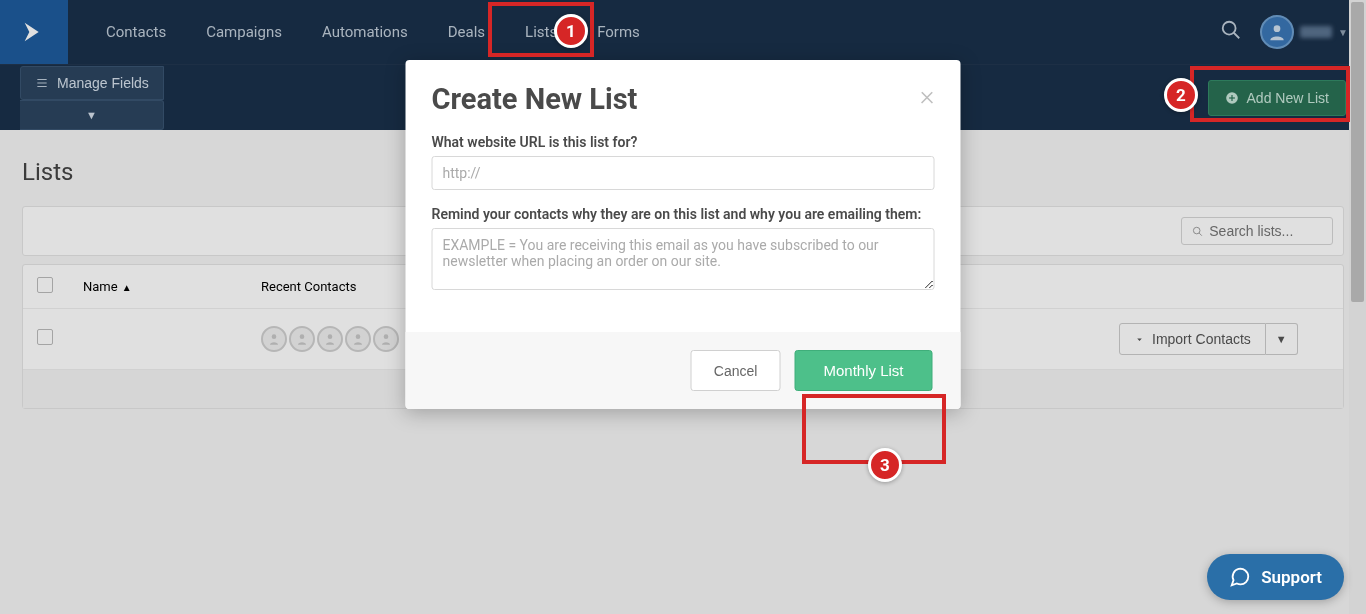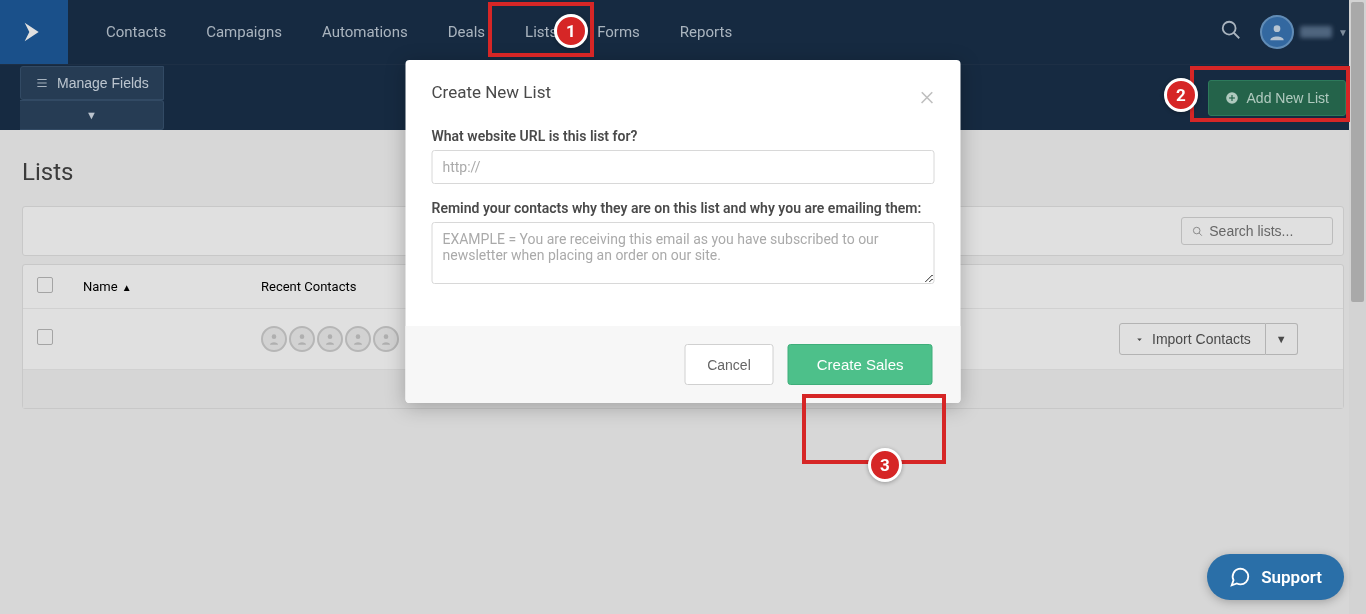--- a/index.html
+++ b/index.html
@@ -56,21 +56,21 @@
 .import-btn svg { width: 11px; height: 11px; fill: #555; }
 .import-caret { border: 1px solid #ccc; border-left: none; background: #fff; padding: 7px 10px; border-radius: 0 3px 3px 0; cursor: pointer; font-size: 11px; color: #555; }
 .tfoot { height: 38px; background: #f4f4f4; }
 
 
 .overlay { position: absolute; top: 0; left: 0; right: 0; bottom: 0; background: rgba(0,0,0,0.12); }
 
 
 .modal { position: absolute; top: 60px; left: 50%; transform: translateX(-50%); width: 555px; background: #fff; border-radius: 4px; box-shadow: 0 4px 20px rgba(0,0,0,0.25); }
 .modal-header { padding: 22px 26px 8px; display: flex; justify-content: space-between; align-items: flex-start; }
-.modal-title { font-size: 17px; font-weight: 400; color: #4a4a4a; }
+.modal-title { font-size: 29px; font-weight: 700; color: #4a4a4a; }
 .modal-close { font-size: 28px; color: #bfbfbf; cursor: pointer; line-height: 1; font-weight: 300; }
 .modal-body { padding: 10px 26px 22px; }
 .form-row { margin-bottom: 16px; }
 .label-row { display: flex; justify-content: space-between; align-items: baseline; margin-bottom: 6px; }
 .form-label { font-size: 14px; font-weight: 600; color: #4a4a4a; }
 .form-hint { font-size: 13px; color: #9a9a9a; }
 .form-input { width: 100%; border: 1px solid #d8d8d8; border-radius: 3px; padding: 8px 10px; font-size: 14px; font-family: inherit; }
 .form-textarea { width: 100%; border: 1px solid #d8d8d8; border-radius: 3px; padding: 8px 10px; font-size: 14px; font-family: inherit; resize: vertical; height: 62px; }
 .form-input::placeholder, .form-textarea::placeholder { color: #aaa; }
 .modal-footer { background: #f7f7f7; padding: 18px 28px; display: flex; justify-content: flex-end; gap: 14px; border-radius: 0 0 4px 4px; }
@@ -102,21 +102,20 @@
         <path d="M4 4 L16 12 L4 20 L8 12 Z"></path>
       </svg>
   </div>
   <div class="nav-items">
     <div class="nav-item">Contacts</div>
     <div class="nav-item">Campaigns</div>
     <div class="nav-item">Automations</div>
     <div class="nav-item">Deals</div>
     <div class="nav-item">Lists</div>
     <div class="nav-item">Forms</div>
-    <div class="nav-item">Reports</div>
   </div>
   <div class="nav-right">
     <span class="search-icon">
       <svg viewBox="0 0 24 24">
           <circle cx="10" cy="10" r="7"></circle>
           <line x1="15" y1="15" x2="21" y2="21"></line>
         </svg>
     </span>
     <div class="avatar-wrap">
       <span class="avatar">
@@ -244,21 +243,21 @@
     </div>
     <div class="form-row">
       <div class="label-row">
         <span class="form-label">Remind your contacts why they are on this list and why you are emailing them:</span>
       </div>
       <textarea class="form-textarea" placeholder="EXAMPLE = You are receiving this email as you have subscribed to our newsletter when placing an order on our site." style=""></textarea>
     </div>
   </div>
   <div class="modal-footer">
     <button class="btn-cancel">Cancel</button>
-    <button class="btn-create">Create Sales</button>
+    <button class="btn-create">Monthly List</button>
   </div>
 </div>
 
 <div class="highlight-box" style="left:488px; top:2px; width:106px; height:55px;"></div>
 <div class="annotation-badge" style="left:554px; top:14px;">1</div>
 
 <div class="highlight-box" style="left:1190px; top:66px; width:160px; height:56px;"></div>
 <div class="annotation-badge" style="left:1164px; top:78px;">2</div>
 
 <div class="highlight-box" style="left:802px; top:394px; width:144px; height:70px;"></div>

